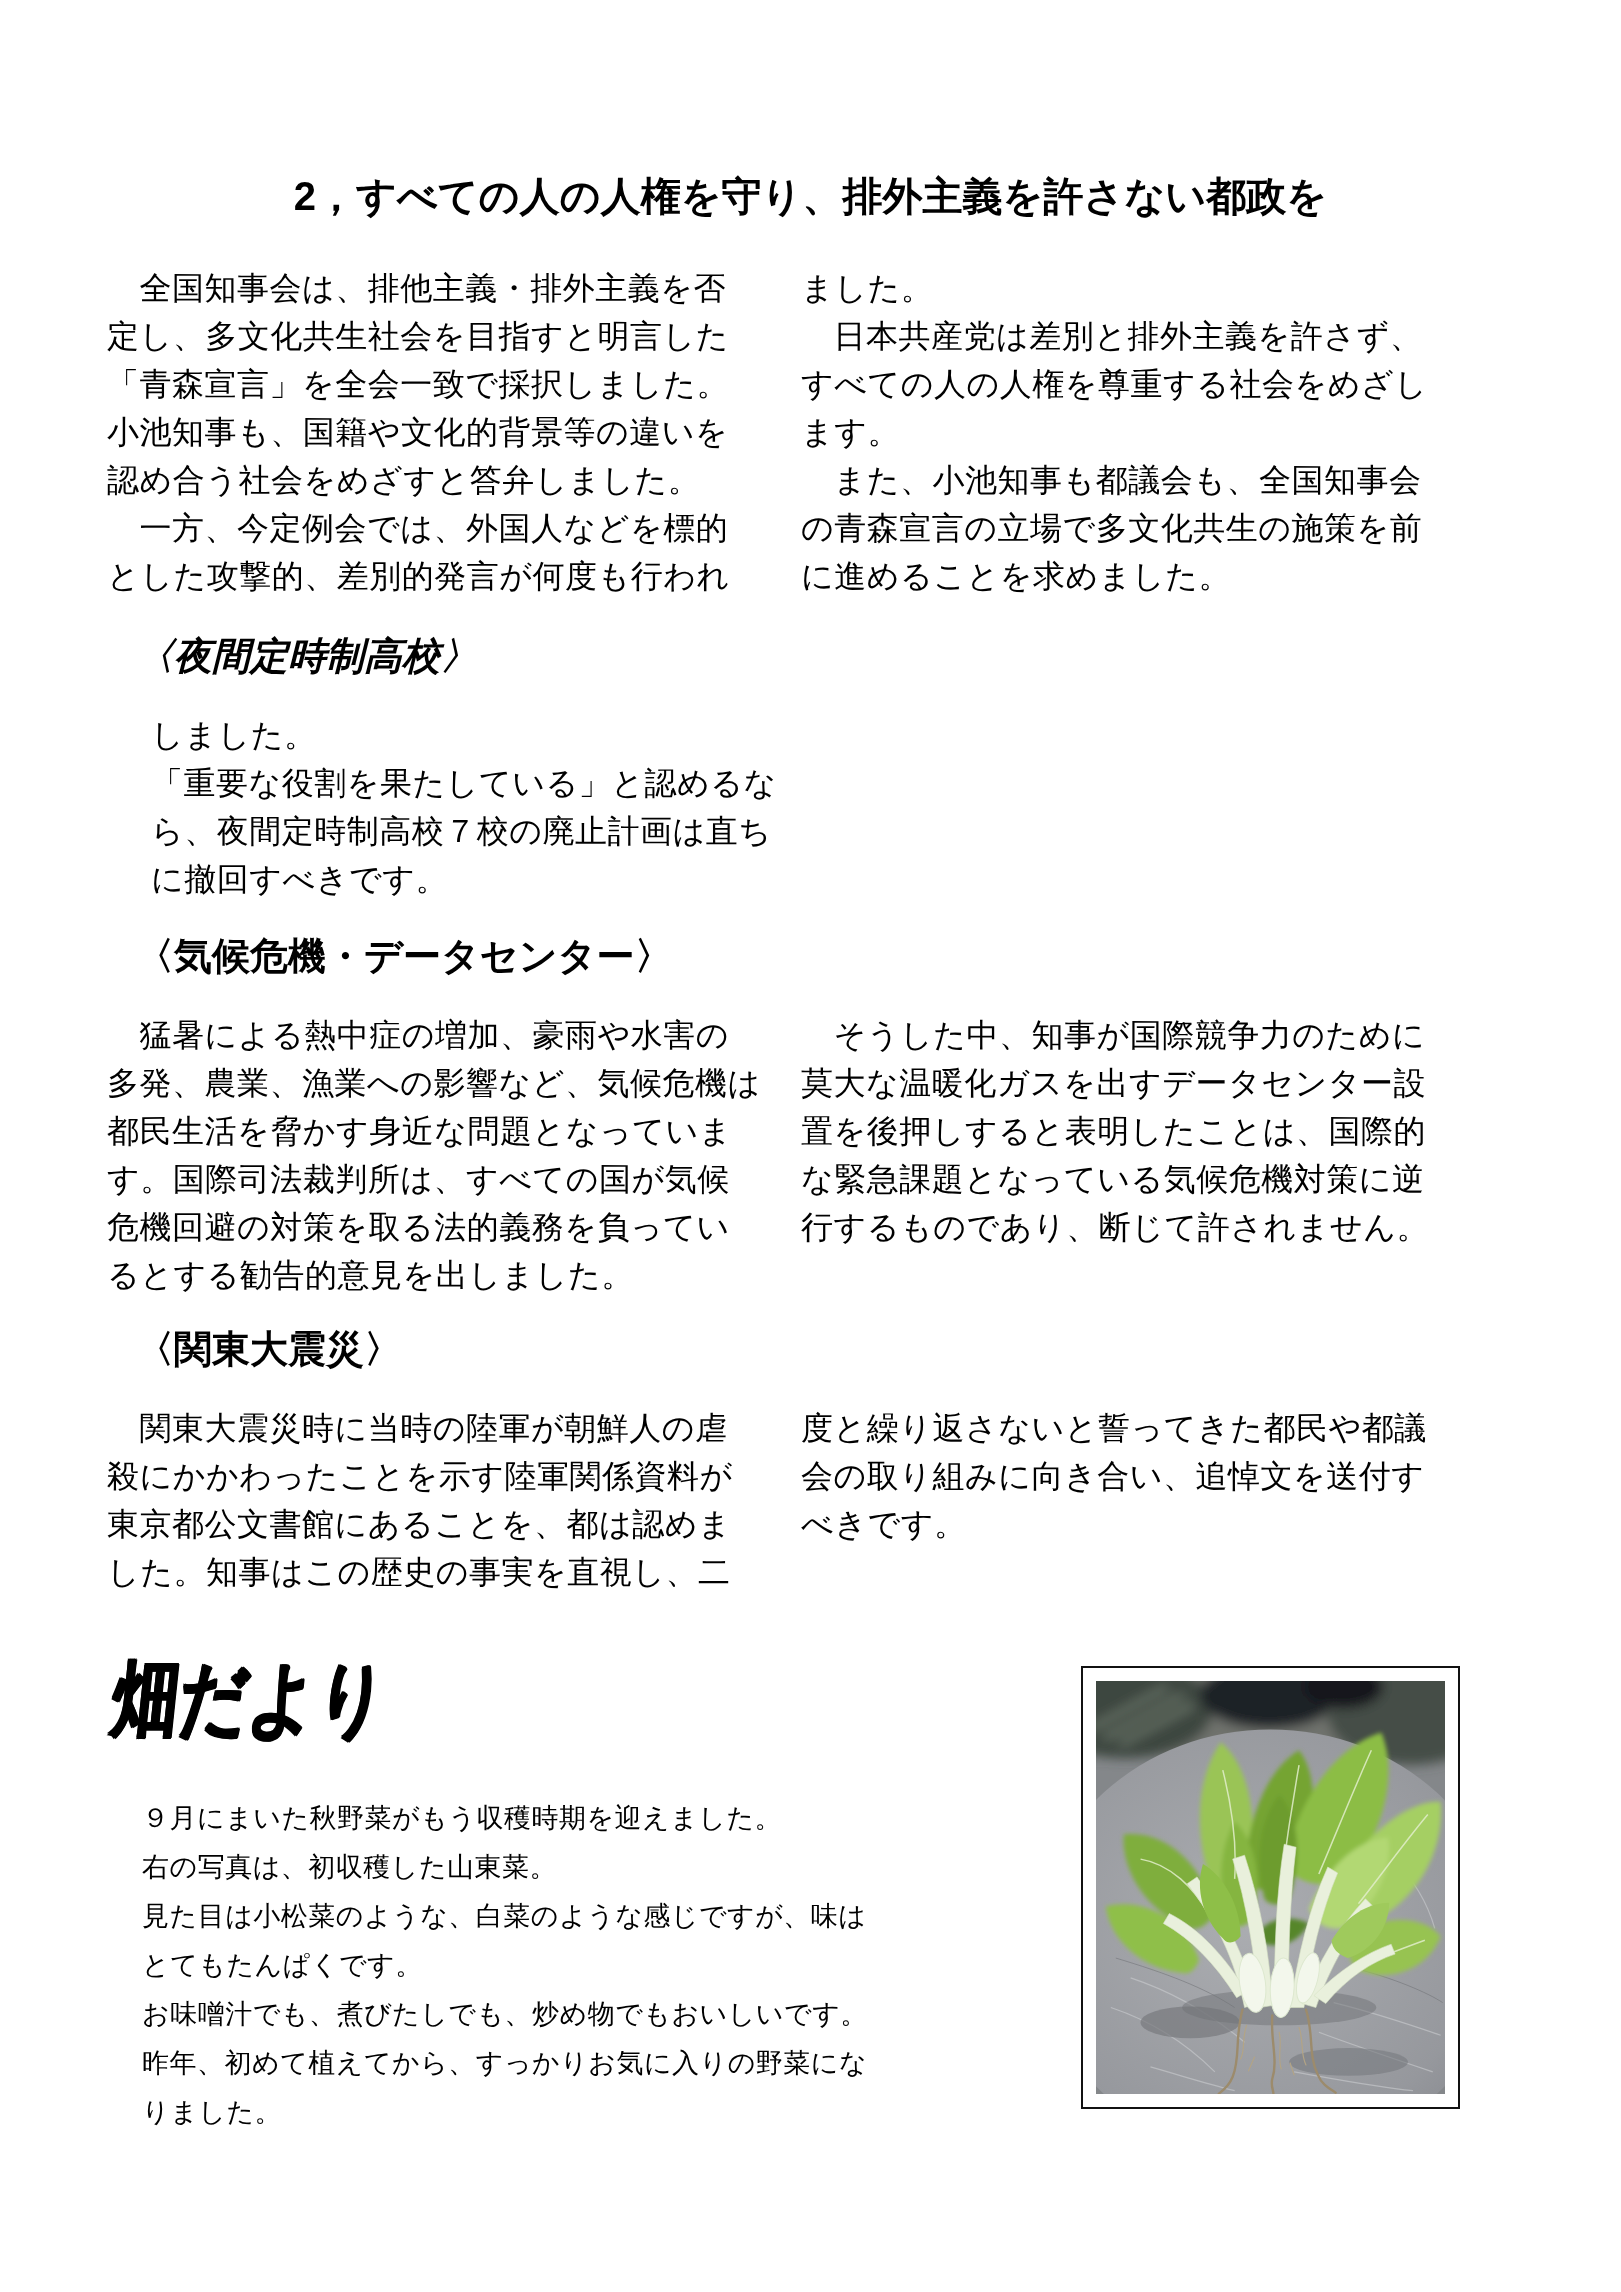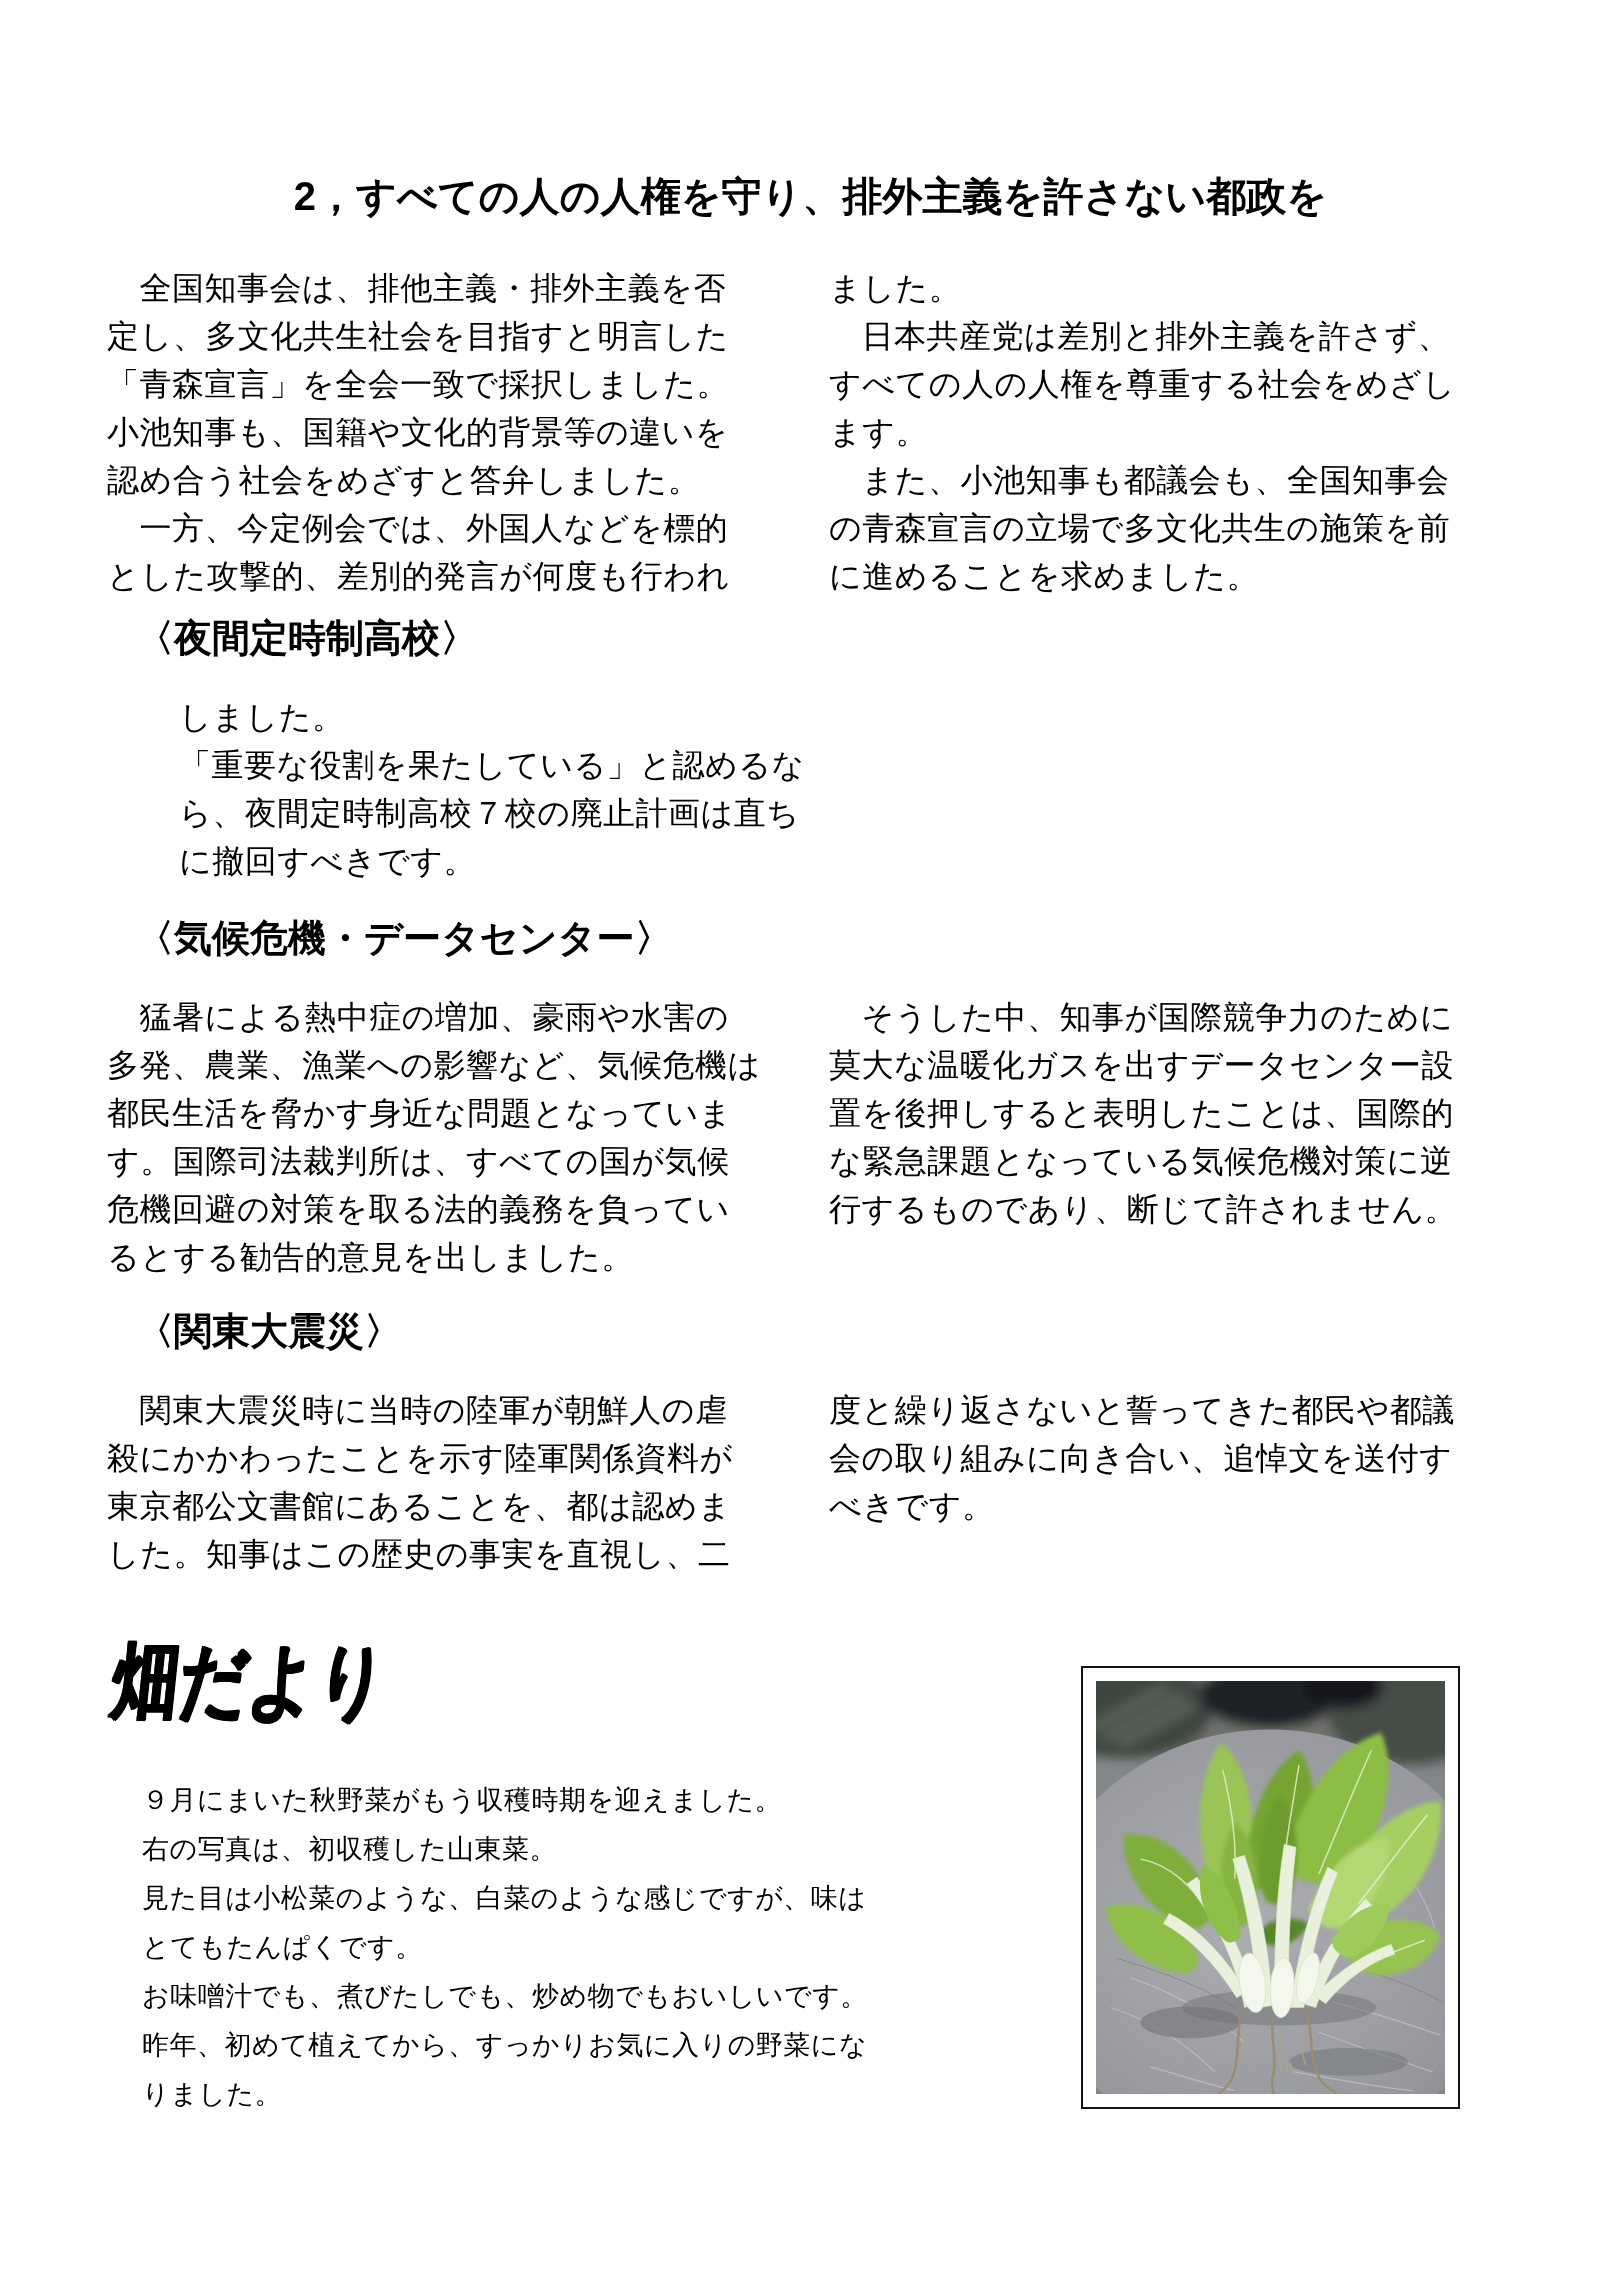--- a/index.html
+++ b/index.html
@@ -17,36 +17,36 @@
     text-align:center;
     font-size:40px;
     font-weight:bold;
     line-height:45px;
     letter-spacing:0px;
     white-space:pre;
   }
   .content { padding:0 98px 0 107px; }
   .two-col { display:flex; align-items:flex-start; }
   .col-left  { width:650px; flex:none; }
-  .col-right { width:686px; flex:none; margin-left:72px; }
+  .col-right { width:686px; flex:none; margin-left:44px; }
   .body-text {
     font-size:32px;
     line-height:48px;
     letter-spacing:0.5px;
     white-space:pre;
   }
   .intro { margin-top:45px; }
   .sec-heading {
     padding-left:29px;
     font-size:38px;
     font-weight:bold;
     line-height:43px;
     white-space:pre;
   }
-  .mt-h1 { margin-top:17px; }
+  .mt-h1 { margin-top:35px;font-style:italic; }
   .mt-h2 { margin-top:32px; }
   .mt-h3 { margin-top:29px; }
   .sec-body { margin-top:33px; }
   .field-heading {
     margin-top:57px;
     width:max-content;
     font-size:82px;
     line-height:90px;
     font-weight:bold;
     letter-spacing:0px;

